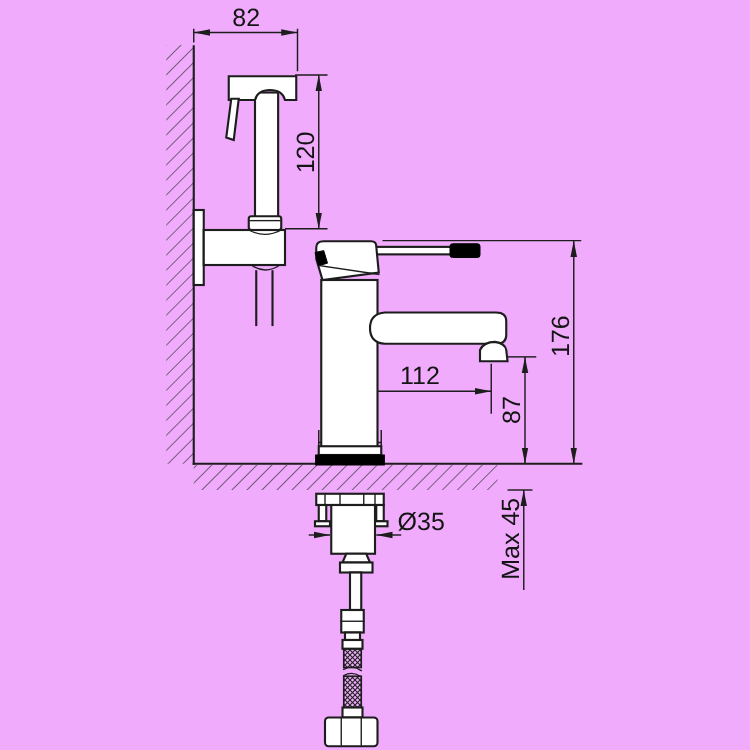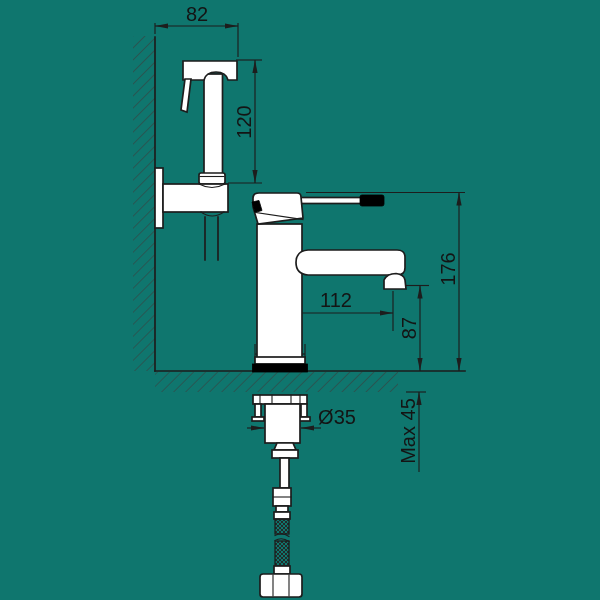--- a/index.html
+++ b/index.html
@@ -1,17 +1,17 @@
 <!DOCTYPE html>
 <html><head>
 <meta charset="utf-8">
 <style>
   html,body{margin:0;padding:0;background:#ffffff;}
   .stage{
-    width:600px;height:600px;background:#0f766e;position:relative;overflow:hidden;
+    width:600px;height:600px;background:#f0abfc;position:relative;overflow:hidden;
     font-family:"Liberation Sans", sans-serif;
   }
   svg{display:block;}
   .ln{fill:none;stroke:#1d1d1d;stroke-width:1.7;stroke-linecap:square;}
   .lnw{fill:#ffffff;stroke:#1d1d1d;stroke-width:1.7;}
   .thin{fill:none;stroke:#1d1d1d;stroke-width:1.1;stroke-linecap:square;}
   .dimln{fill:none;stroke:#1d1d1d;stroke-width:1.15;stroke-linecap:butt;}
   .blackfill{fill:#000000;stroke:#000000;stroke-width:0.8;}
   .dimtxt{fill:#141414;font-size:20px;font-family:"Liberation Sans", sans-serif;text-anchor:middle;}
 </style>

